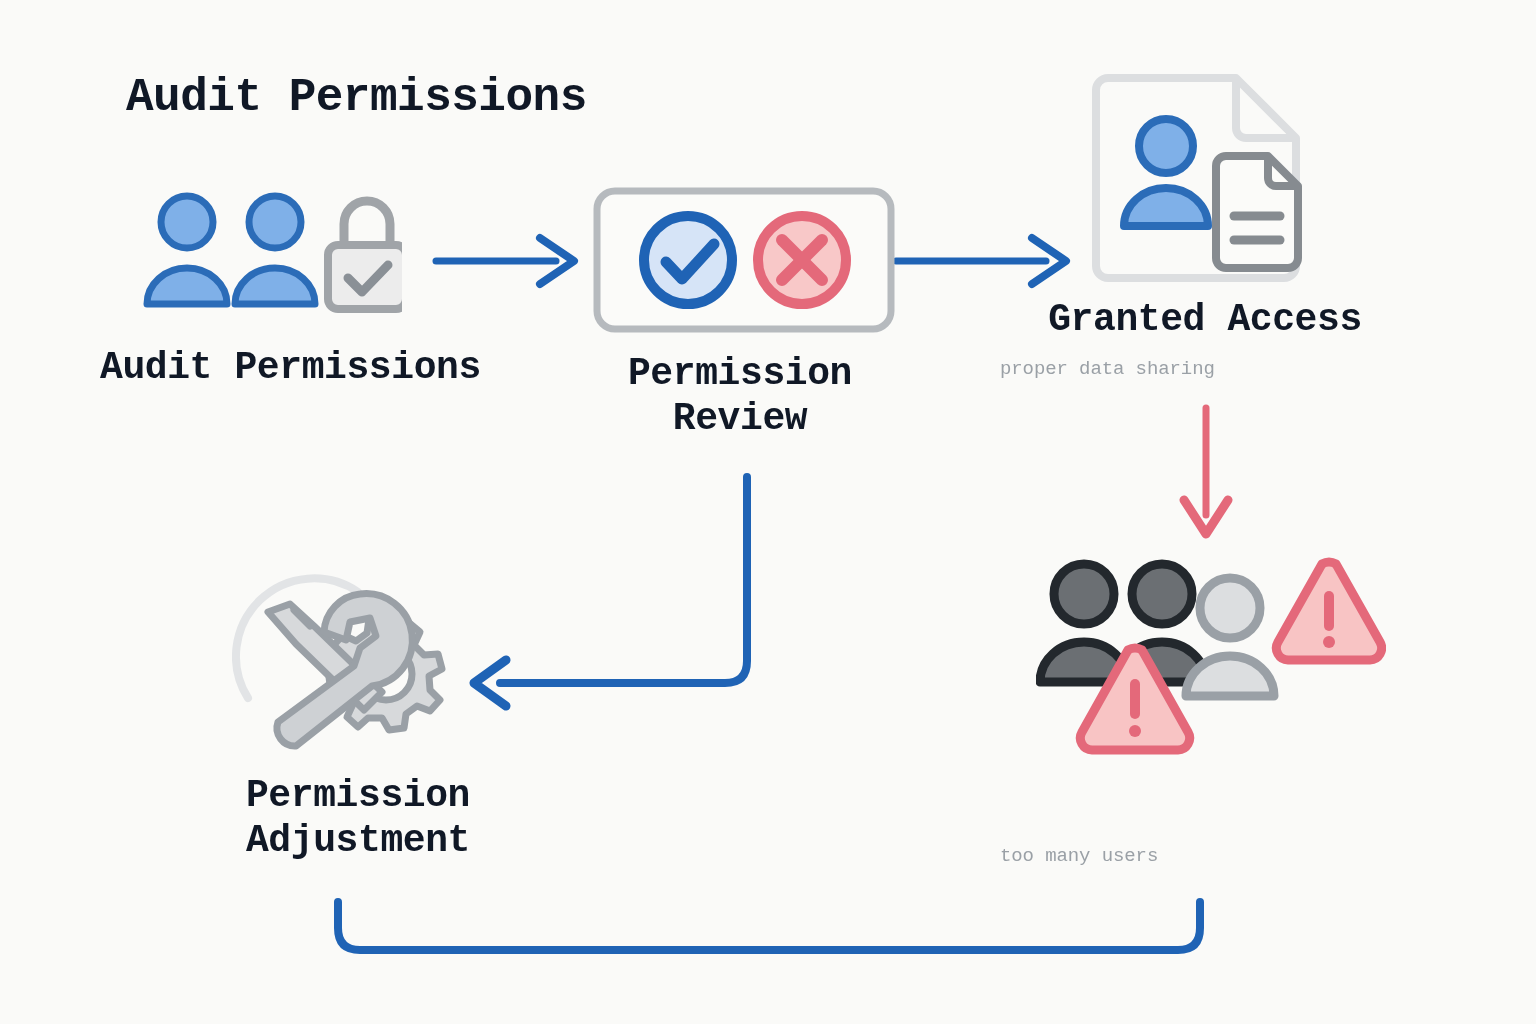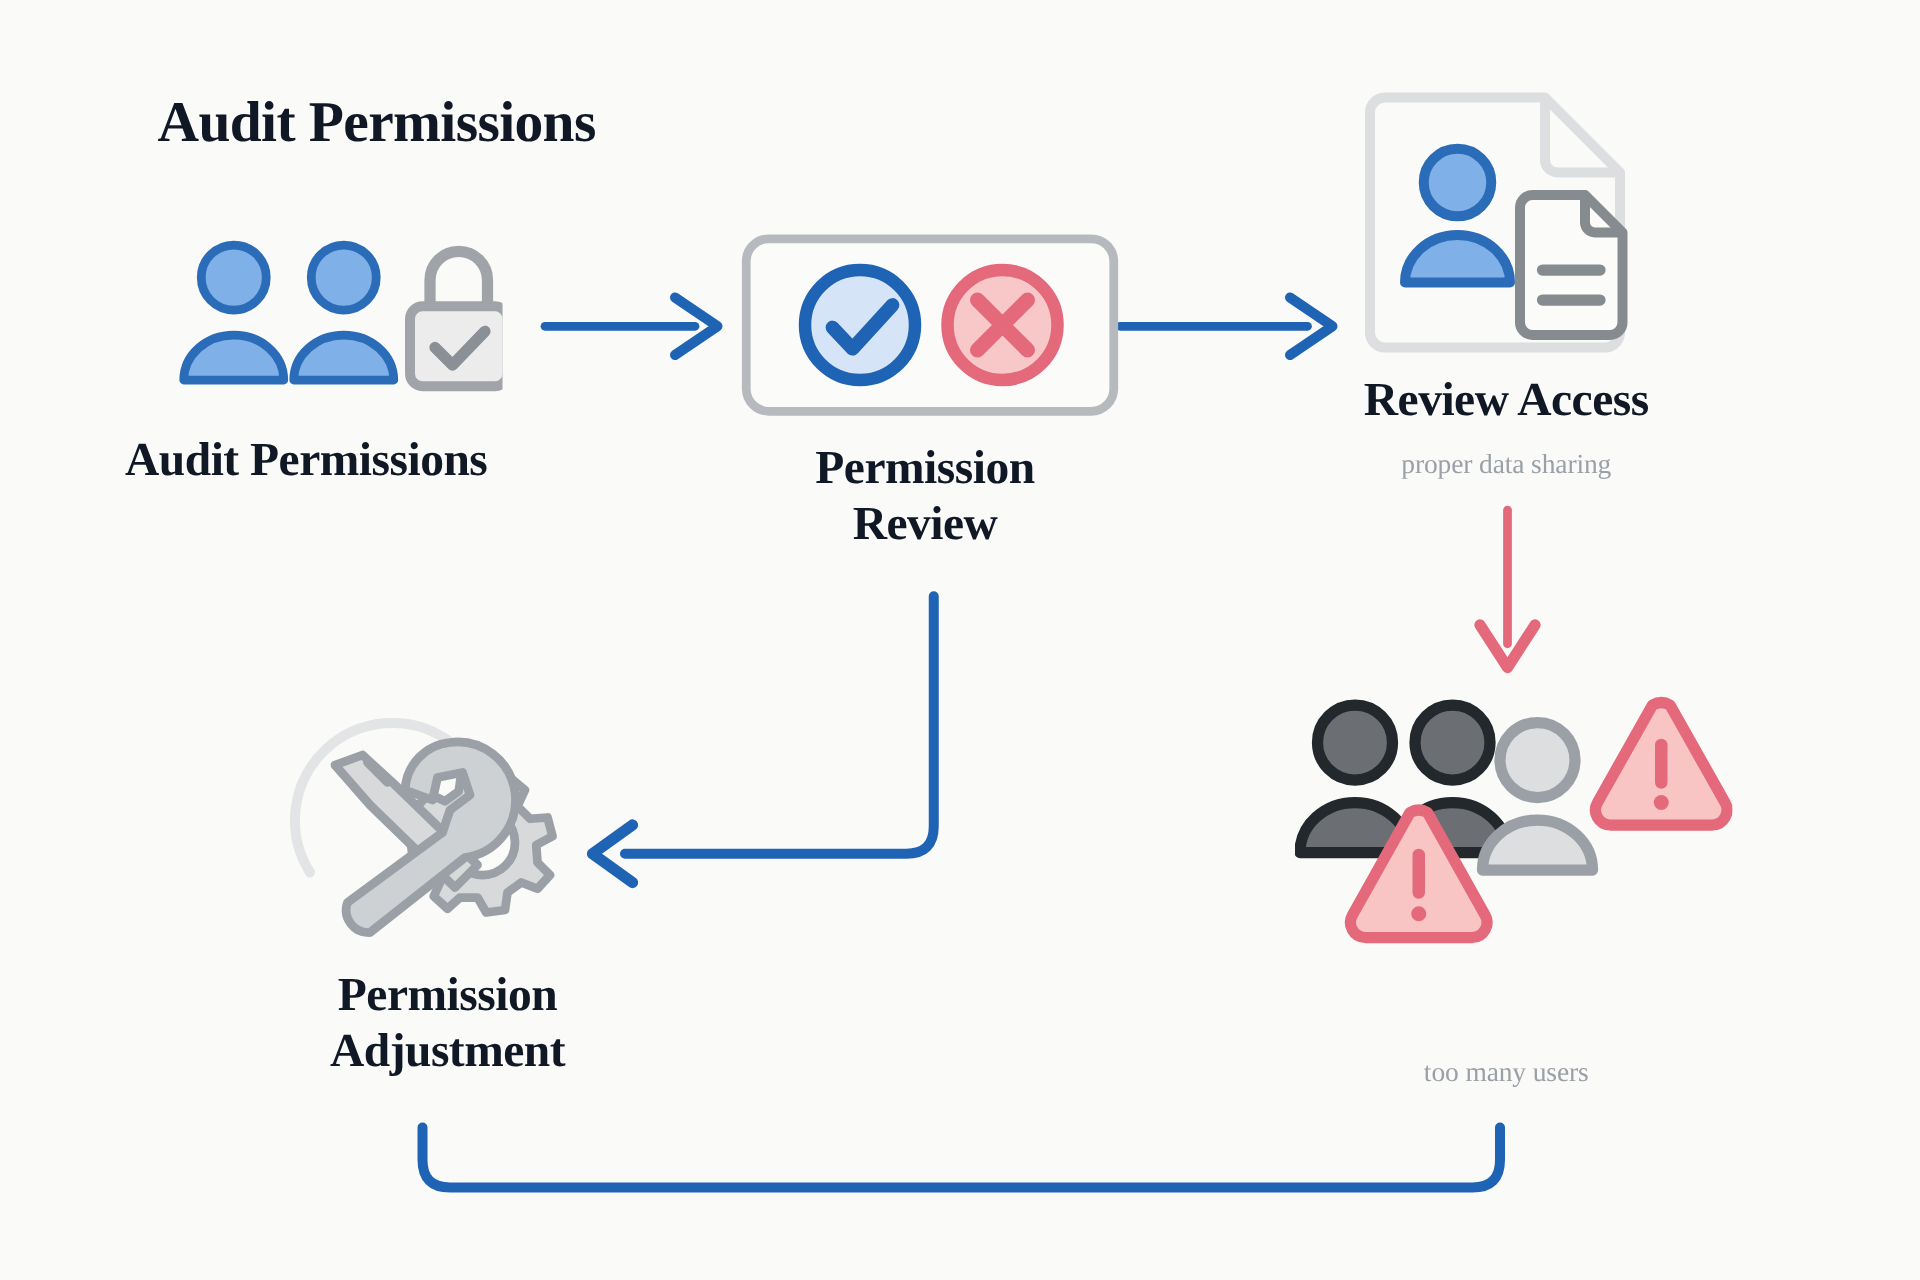--- a/index.html
+++ b/index.html
@@ -7,21 +7,21 @@
     margin: 0;
     padding: 0;
     background: #FAFAF8;
   }
   #canvas {
     position: relative;
     width: 1536px;
     height: 1024px;
     background: #FAFAF8;
     overflow: hidden;
-    font-family: Liberation Serif, serif;
+    font-family: Liberation Mono, monospace;
   }
   .abs { position: absolute; }
 
   
   #page-title {
     left: 126px;
     top: 74px;
     font-size: 46px;
     font-weight: 700;
     color: #101826;
@@ -32,26 +32,25 @@
   .node-label {
     font-size: 38px;
     font-weight: 700;
     color: #101826;
     letter-spacing: -0.4px;
     line-height: 1.18;
     text-align: center;
     white-space: pre-line;
   }
   .node-sub {
-    font-size: 22px;
+    font-size: 19px;
     font-weight: 400;
     color: #9AA0A6;
     letter-spacing: -0.1px;
     line-height: 1.2;
-    text-align: center;
     white-space: nowrap;
   }
 
   
   #label-audit     { left: 100px;  top: 346px; width: 422px; text-align: left; }
   #label-review    { left: 600px;  top: 352px; width: 280px; }
   #label-granted   { left: 1000px; top: 298px; width: 410px; }
   #sub-granted     { left: 1000px; top: 358px; width: 410px; }
   #label-adjust    { left: 168px;  top: 774px; width: 380px; }
   #label-overshare { left: 1000px; top: 774px; width: 410px; }
@@ -150,21 +149,21 @@
       <path d="M 38 158 A 42 38 0 0 1 122 158 Z" fill="#7FB0E8" stroke="#2B6CB8" stroke-width="8" stroke-linejoin="round"></path>
     </g>
 
     <g>
       <path d="M 130 98 A 10 10 0 0 1 140 88 L 182 88 L 212 118 L 212 190 A 10 10 0 0 1 202 200 L 140 200 A 10 10 0 0 1 130 190 Z" fill="#FBFBF9" stroke="#868B90" stroke-width="8" stroke-linejoin="round"></path>
       <path d="M 182 88 L 182 110 A 8 8 0 0 0 190 118 L 212 118" fill="none" stroke="#868B90" stroke-width="8" stroke-linejoin="round"></path>
       <line x1="148" y1="148" x2="194" y2="148" stroke="#868B90" stroke-width="9" stroke-linecap="round"></line>
       <line x1="148" y1="172" x2="194" y2="172" stroke="#868B90" stroke-width="9" stroke-linecap="round"></line>
     </g>
   </svg>
-  <div class="abs node-label" id="label-granted">Review Access</div>
+  <div class="abs node-label" id="label-granted">Granted Access</div>
   <div class="abs node-sub" id="sub-granted">proper data sharing</div>
 
   <svg class="abs" id="icon-adjust" width="240" height="200" viewBox="0 0 240 200" xmlns="http://www.w3.org/2000/svg">
 
     <path d="M 16 128 A 78 78 0 0 1 126 22" fill="none" stroke="#E2E4E6" stroke-width="8" stroke-linecap="round"></path>
 
     <g>
       <path d="M 152 58 L 166 62 L 176 52 L 188 62 L 182 75 L 192 85 L 206 84 L 210 99 L 197 106
                L 198 120 L 208 130 L 198 141 L 185 136 L 174 144 L 172 158 L 157 160 L 150 148
                L 136 148 L 126 157 L 115 147 L 121 134 L 113 123 L 99 122 L 97 107 L 110 100

